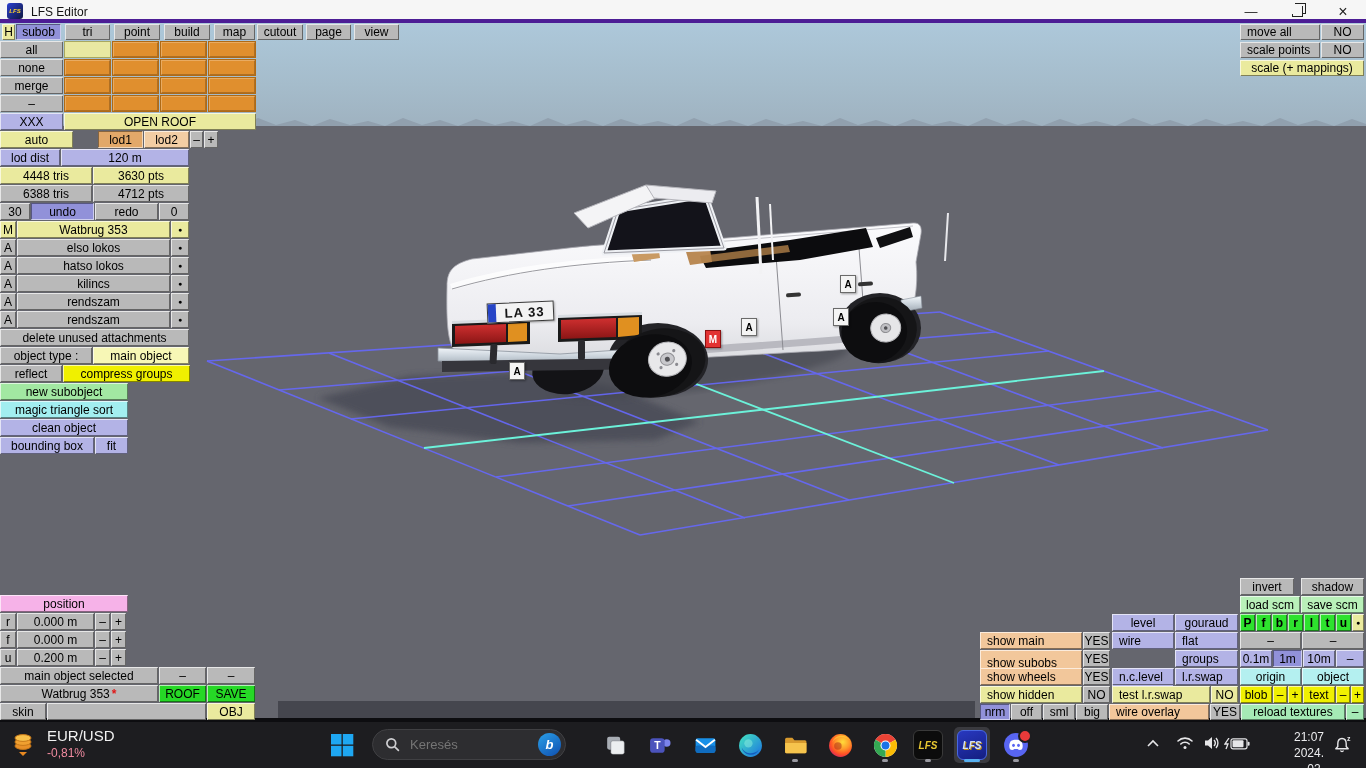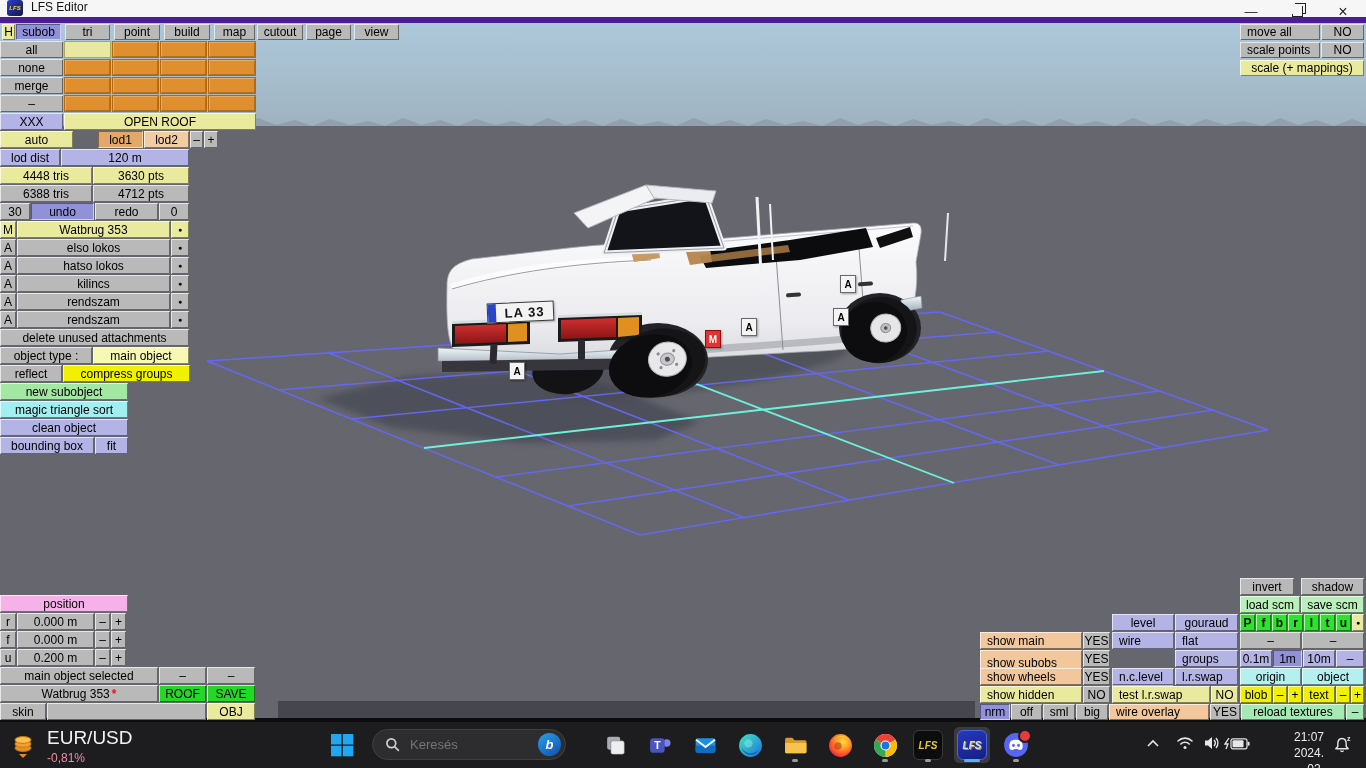--- a/index.html
+++ b/index.html
@@ -17,21 +17,21 @@
   .peach{background:#f2c79b;} .tan1{background:#e2a869;} .tan2{background:#f2cda4;}
   .grn{background:#26d826;} .grn2{background:#a2e8a2;} .grn3{background:#b9f0b9;} .grn4{background:#a5eab5;}
   .GG{background:#2ee22e;font-weight:bold;}
   .cyn{background:#a2eef0;} .cyn2{background:#b4f0f0;} .pnk{background:#f6b2e8;}
   .org{background:#e08f2e;box-shadow:inset 0 0 0 1px #b06a14, inset 2px 2px 0 rgba(255,255,255,.25), inset -2px -2px 0 rgba(0,0,0,.22);}
   .orgsel{background:#e8e8a2;box-shadow:inset 0 0 0 1px #a8a860, inset -1px -1px 0 rgba(255,255,255,.5), inset 1px 1px 0 rgba(0,0,0,.35);}
   .dot{font-size:7px;}
   .red-star{color:#e01818;font-weight:bold;margin-left:2px;}
   
   .titlebar{position:absolute;left:0;top:0;width:1366px;height:23px;background:#f6f6f6;z-index:20;
-            display:flex;align-items:flex-start;font-size:12px;color:#111;border-bottom:6px solid #4c1d95;box-sizing:border-box;}
+            display:flex;align-items:flex-end;font-size:12px;color:#111;border-bottom:4px solid #4c1d95;box-sizing:border-box;}
   .tb-icon{width:16px;height:16px;margin:0 8px 0 7px;border-radius:3px;background:linear-gradient(135deg,#2a3fd0,#101840);
            display:flex;align-items:center;justify-content:center;font-size:6px;font-style:italic;font-weight:bold;color:#ffd22a;}
   .tb-ctrls{position:absolute;right:0;top:0;height:23px;display:flex;}
   .tb-btn{width:46px;height:23px;display:flex;align-items:center;justify-content:center;color:#222;font-size:13px;}
   .restore{width:9px;height:9px;border:1px solid #222;position:relative;background:#f6f6f6;}
   .restore:before{content:'';position:absolute;top:-4px;left:2px;width:9px;height:9px;border:1px solid #222;}
   .restore:after{content:'';position:absolute;top:-3px;left:-1px;width:10px;height:10px;background:#f6f6f6;}
   
   .vp3d{position:absolute;left:0;top:0;width:1366px;height:768px;z-index:1;}
   .vpbar{position:absolute;left:278px;top:701px;width:697px;height:17px;background:#45464e;z-index:2;}
@@ -44,21 +44,21 @@
   
   .plate{position:absolute;left:487px;top:302px;width:67px;height:20px;background:#f3f3f3;border:1px solid #3a3a3a;
          transform:rotate(-2.5deg);z-index:5;display:flex;box-sizing:border-box;box-shadow:1px 1px 2px rgba(0,0,0,.3);}
   .plate .band{width:8px;background:#2745c6;}
   .plate .num{flex:1;display:flex;align-items:center;justify-content:center;font-size:13px;font-weight:bold;
               letter-spacing:1px;color:#151515;}
   .panel-z{position:absolute;left:0;top:0;width:0;height:0;z-index:10;}
   
   .taskbar{position:absolute;left:0;top:722px;width:1366px;height:46px;background:#1d1d20;z-index:30;}
   .widget{position:absolute;left:12px;top:5px;display:flex;align-items:center;gap:9px;color:#f2f2f2;}
-  .widget .pair{font-size:19px;}
+  .widget .pair{font-size:15px;}
   .widget .chg{font-size:12px;color:#f08ba0;margin-top:2px;}
   .tbi{position:absolute;top:5px;width:36px;height:36px;border-radius:5px;display:flex;align-items:center;justify-content:center;}
   .tbi.active{background:#3a3a3f;}
   .run-dash{position:absolute;bottom:1px;left:50%;transform:translateX(-50%);width:6px;height:3px;border-radius:2px;background:#9a9aa2;}
   .run-dash.act{width:16px;background:#57b0f0;}
   .search{position:absolute;left:372px;top:7px;width:194px;height:31px;border-radius:16px;background:#2d2d30;
           border:1px solid #404043;display:flex;align-items:center;padding:0 4px 0 12px;box-sizing:border-box;gap:8px;}
   .search input{flex:1;background:transparent;border:none;outline:none;color:#d8d8da;font-size:13px;font-family:"Liberation Sans",sans-serif;min-width:0;}
   .bing{width:23px;height:23px;border-radius:50%;background:linear-gradient(145deg,#2aa0e8,#0f4fb0);
         display:flex;align-items:center;justify-content:center;color:#fff;font-weight:bold;font-style:italic;font-size:13px;}

